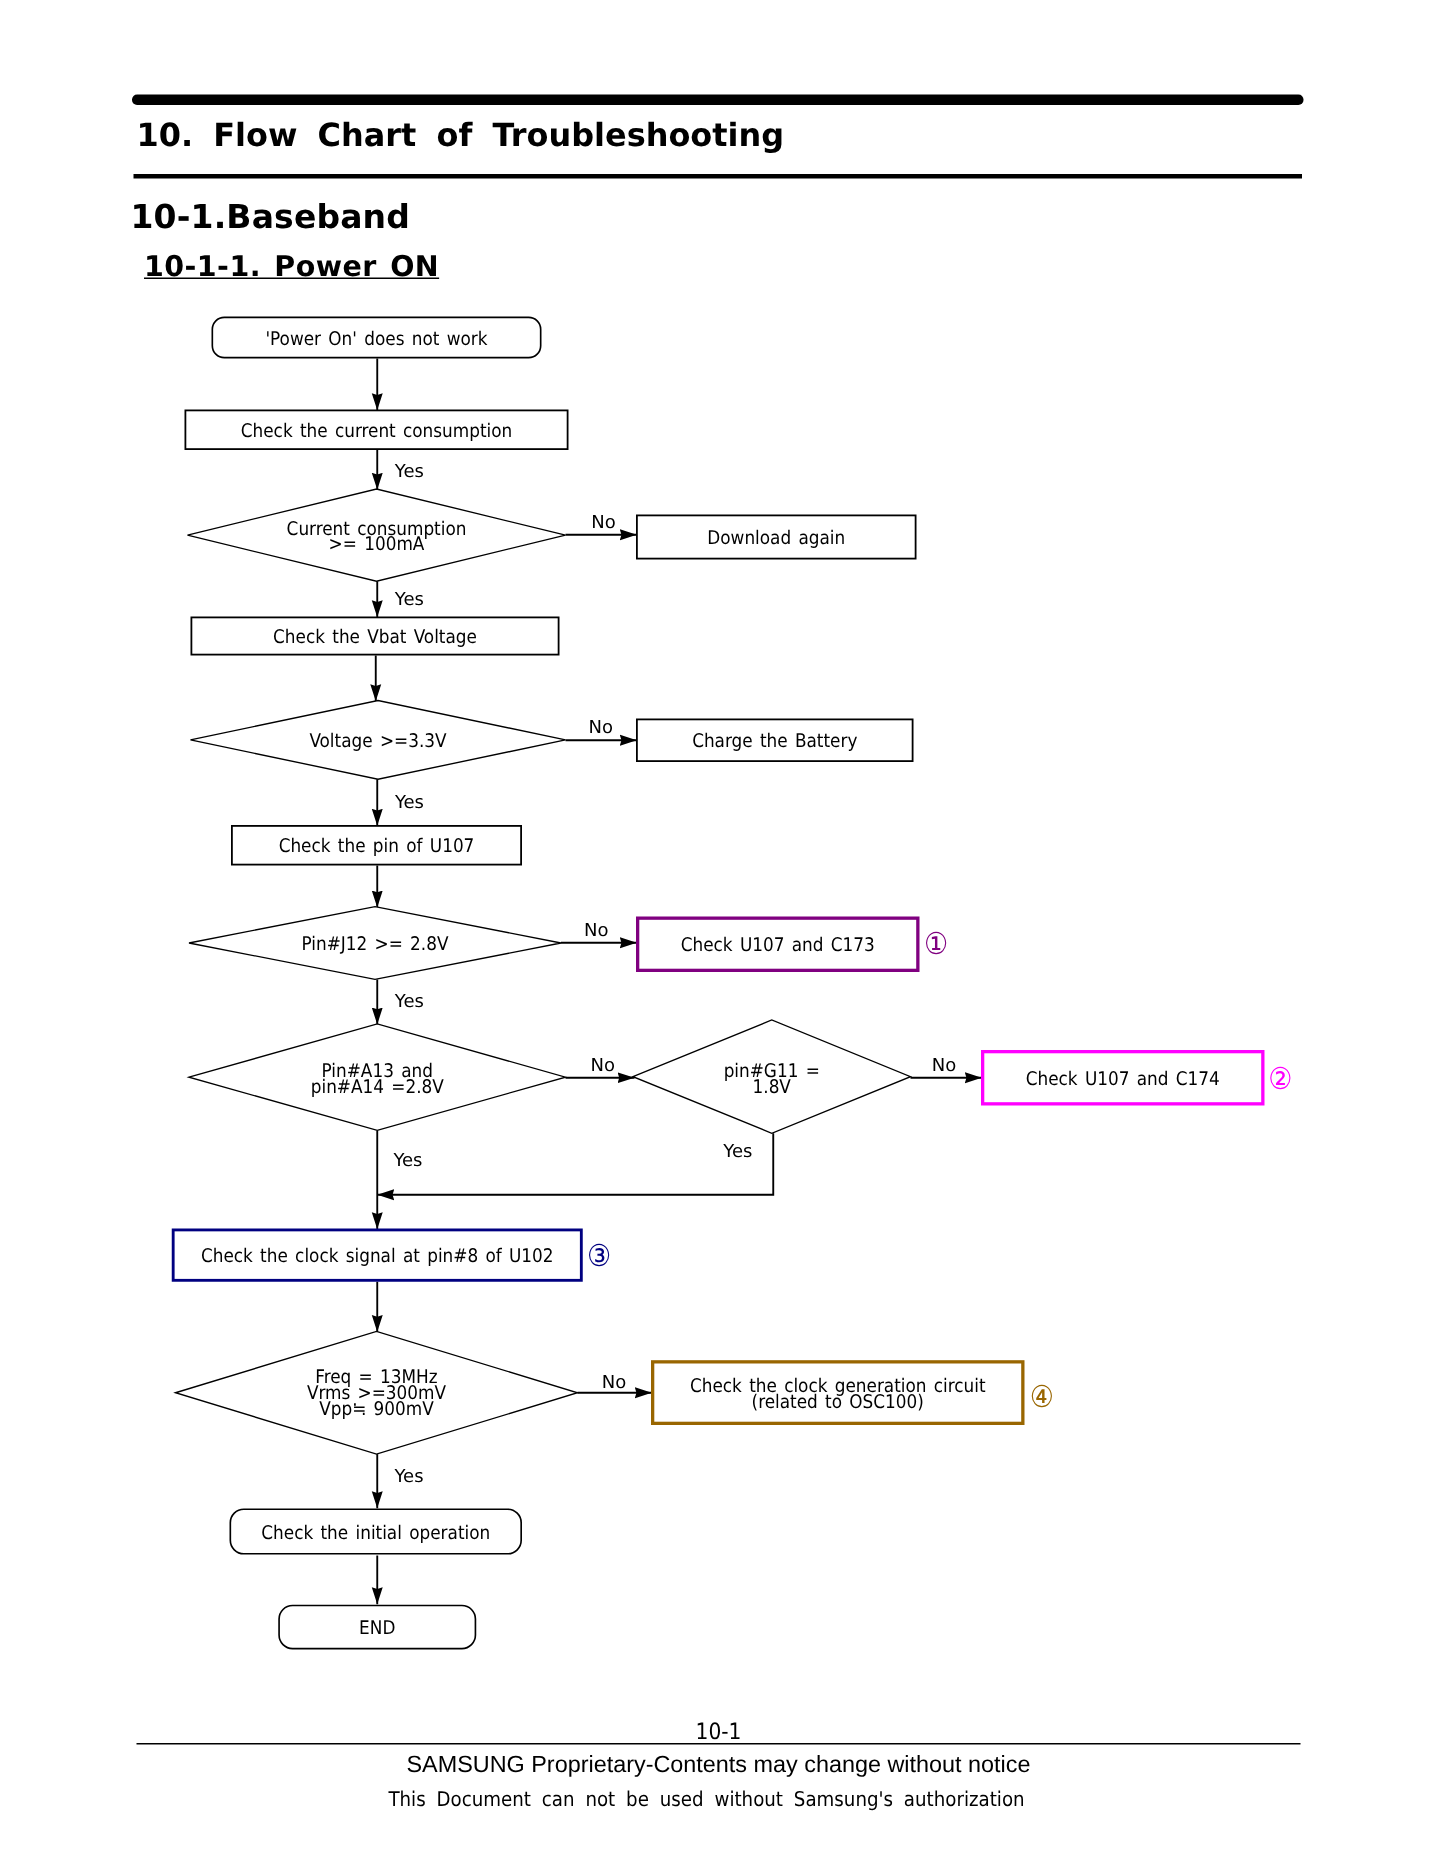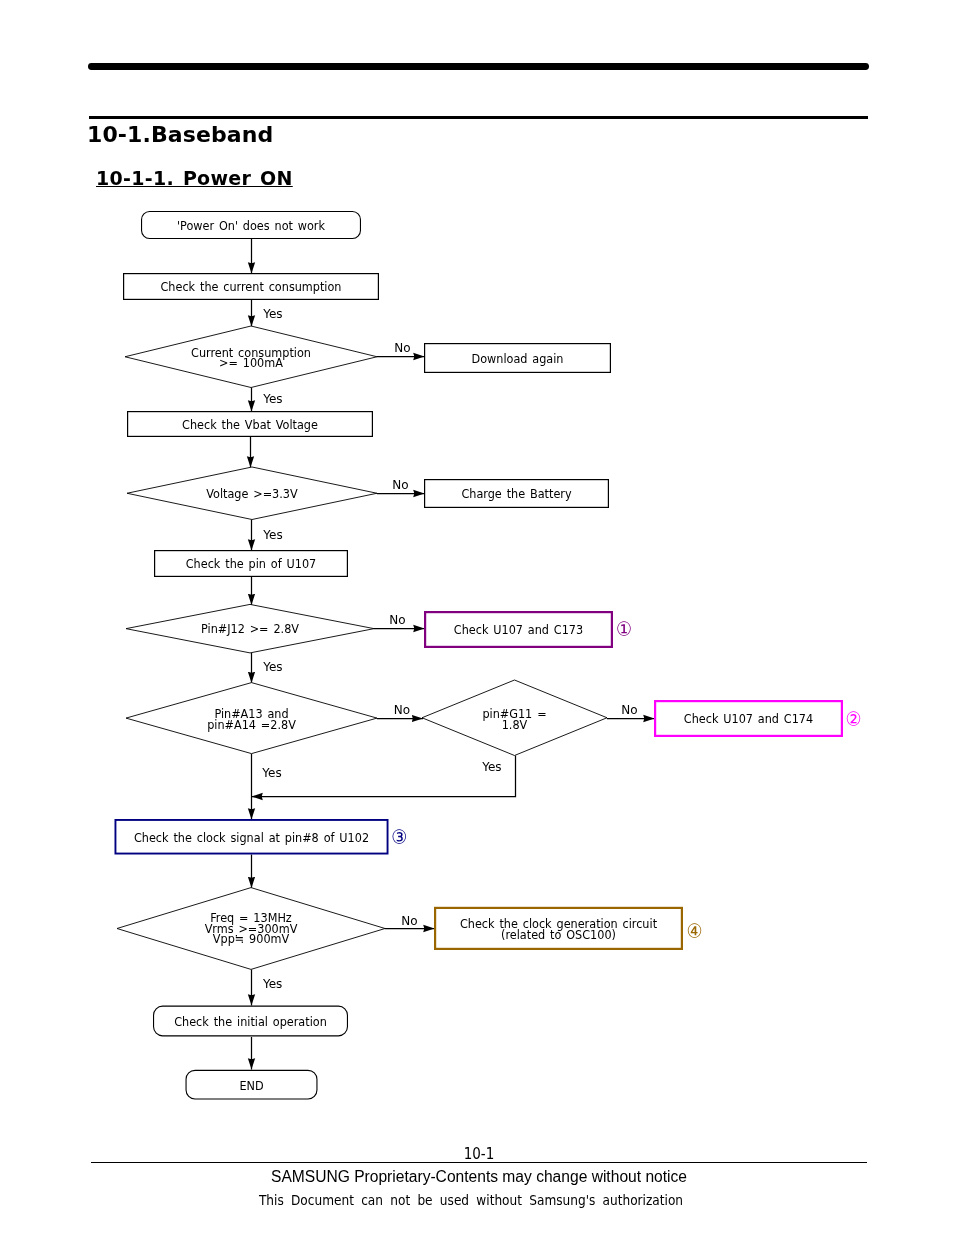--- a/index.html
+++ b/index.html
@@ -1,33 +1,34 @@
 <!DOCTYPE html>
 <html><head>
 <meta charset="utf-8">
 <style>
   html,body{margin:0;padding:0;background:#ffffff;}
   body{width:954px;height:1235px;overflow:hidden;font-family:"DejaVu Sans",sans-serif;color:#000;}
   .page{position:relative;width:954px;height:1235px;}
   .rule-thick{position:absolute;left:88.3px;top:62.9px;width:781px;height:6.9px;background:#000;border-radius:3.4px;}
   .rule-thin{position:absolute;left:89px;top:115.8px;width:779px;height:3.2px;background:#000;}
   .h1{position:absolute;left:91px;top:78px;font-size:21.3px;font-weight:bold;letter-spacing:0px;word-spacing:6px;}
-  .h2{position:absolute;left:87px;top:122px;font-size:22px;font-weight:bold;letter-spacing:0.1px;}
+  .h2{position:absolute;left:87px;top:133px;font-size:22px;font-weight:bold;letter-spacing:0.1px;}
   .h3{position:absolute;left:96px;top:167px;font-size:19px;font-weight:bold;letter-spacing:0.3px;word-spacing:2px;text-decoration:underline;}
   svg.flow{position:absolute;left:0;top:0;width:954px;height:1235px;}
   .footer-rule{position:absolute;left:91px;top:1161.6px;width:775.5px;height:1.4px;background:#000;}
   .pgnum{position:absolute;left:0;top:1144.5px;width:958px;text-align:center;font-size:15px;font-family:"DejaVu Sans",sans-serif;font-stretch:condensed;}
   .f1{position:absolute;left:0;top:1168px;width:958px;text-align:center;font-size:15.6px;font-family:"Liberation Sans",sans-serif;}
   .f2{position:absolute;left:-6px;top:1192px;width:954px;text-align:center;font-size:13.5px;font-family:"DejaVu Sans",sans-serif;font-stretch:condensed;word-spacing:3.4px;}
 </style>
 </head>
 <body>
 
 <div class="page">
   <div class="rule-thick"></div>
+  <div class="h1">10. Flow Chart of Troubleshooting</div>
   <div class="rule-thin"></div>
   <div class="h2">10-1.Baseband</div>
   <div class="h3">10-1-1. Power ON</div>
 
   <svg class="flow" viewBox="0 0 954 1235">
       <defs>
         <marker id="arrowend" markerWidth="16" markerHeight="10" refX="11.3" refY="4.6" orient="auto" markerUnits="userSpaceOnUse">
           <path d="M0,0.95 L11.3,4.6 L0,8.25 L1.1,4.6 Z" fill="#000"></path>
         </marker>
       </defs>

